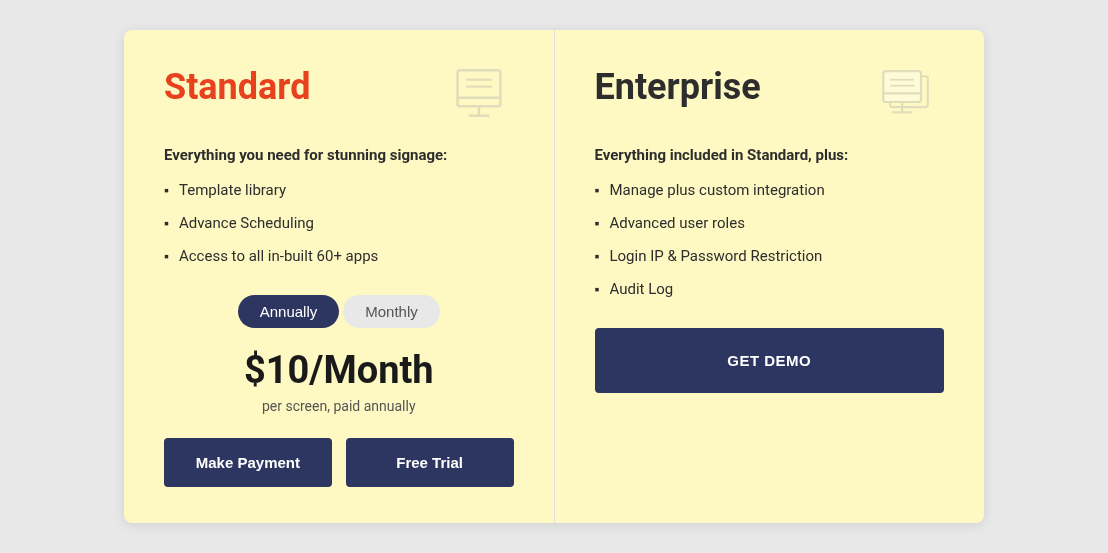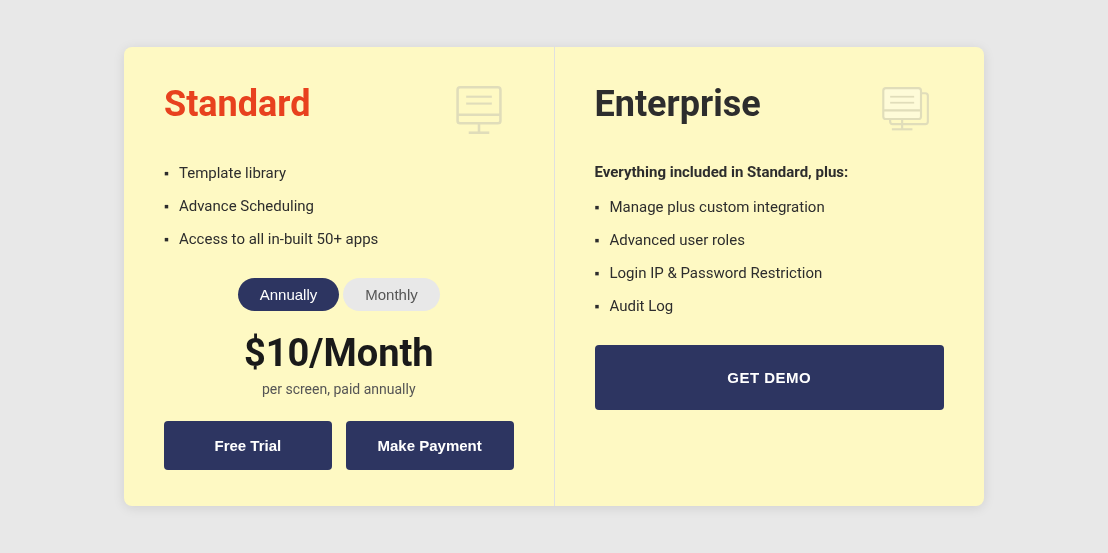--- a/index.html
+++ b/index.html
@@ -163,36 +163,37 @@
       <h2 class="plan-title standard-title">Standard</h2>
       <svg class="plan-icon" viewBox="0 0 80 70" fill="none" xmlns="http://www.w3.org/2000/svg">
         <rect x="15" y="5" width="50" height="42" rx="3" stroke="#aaa" stroke-width="3" fill="none"></rect>
         <line x1="15" y1="37" x2="65" y2="37" stroke="#aaa" stroke-width="3"></line>
         <line x1="40" y1="47" x2="40" y2="58" stroke="#aaa" stroke-width="3"></line>
         <line x1="28" y1="58" x2="52" y2="58" stroke="#aaa" stroke-width="3"></line>
         <line x1="25" y1="16" x2="55" y2="16" stroke="#aaa" stroke-width="2.5"></line>
         <line x1="25" y1="24" x2="55" y2="24" stroke="#aaa" stroke-width="2.5"></line>
       </svg>
     </div>
+    <p class="plan-subtitle">Everything you need for stunning signage:</p>
     <ul class="features-list">
       <li>Template library</li>
       <li>Advance Scheduling</li>
-      <li>Access to all in-built 50+ apps</li>
+      <li>Access to all in-built 60+ apps</li>
     </ul>
     <div class="billing-toggle">
       <button class="toggle-btn active">Annually</button>
       <button class="toggle-btn inactive">Monthly</button>
     </div>
     <div class="price-section">
       <div class="price-amount">$10/Month</div>
       <div class="price-note">per screen, paid annually</div>
     </div>
     <div class="action-buttons">
+      <button class="action-btn">Make Payment</button>
       <button class="action-btn">Free Trial</button>
-      <button class="action-btn">Make Payment</button>
     </div>
   </div>
 
   <div class="plan-card enterprise">
     <div class="plan-header">
       <h2 class="plan-title enterprise-title">Enterprise</h2>
       <svg class="plan-icon" viewBox="0 0 80 70" fill="none" xmlns="http://www.w3.org/2000/svg">
         <rect x="18" y="12" width="44" height="36" rx="3" stroke="#aaa" stroke-width="2.5" fill="none"></rect>
         <rect x="10" y="6" width="44" height="36" rx="3" stroke="#aaa" stroke-width="2.5" fill="white"></rect>
         <line x1="10" y1="32" x2="54" y2="32" stroke="#aaa" stroke-width="2.5"></line>

